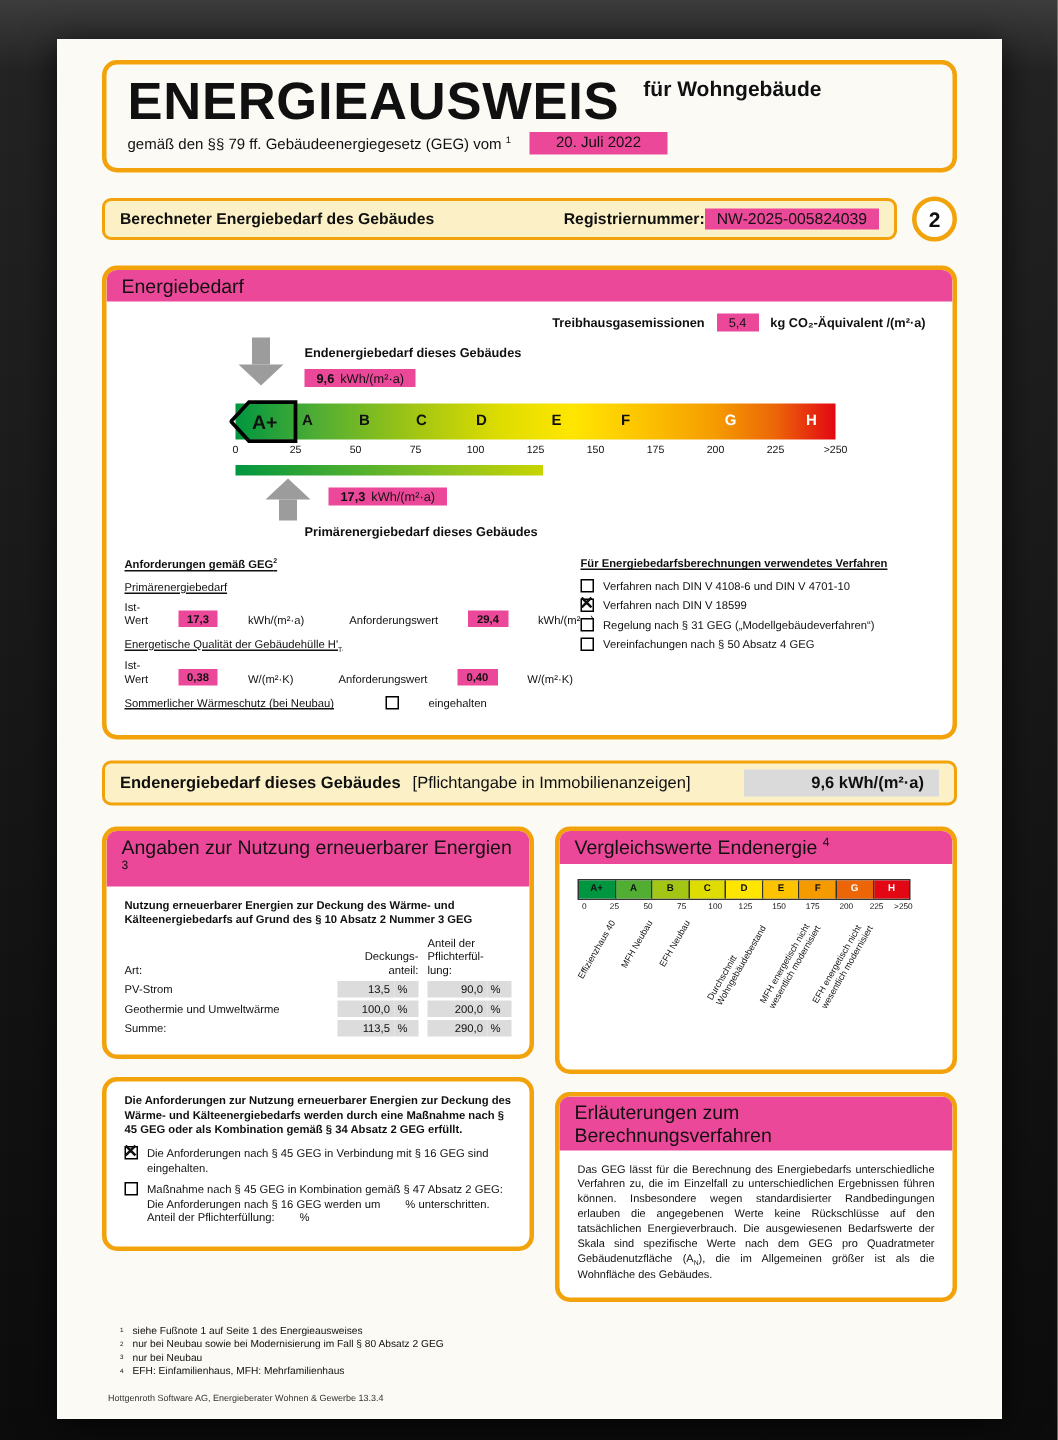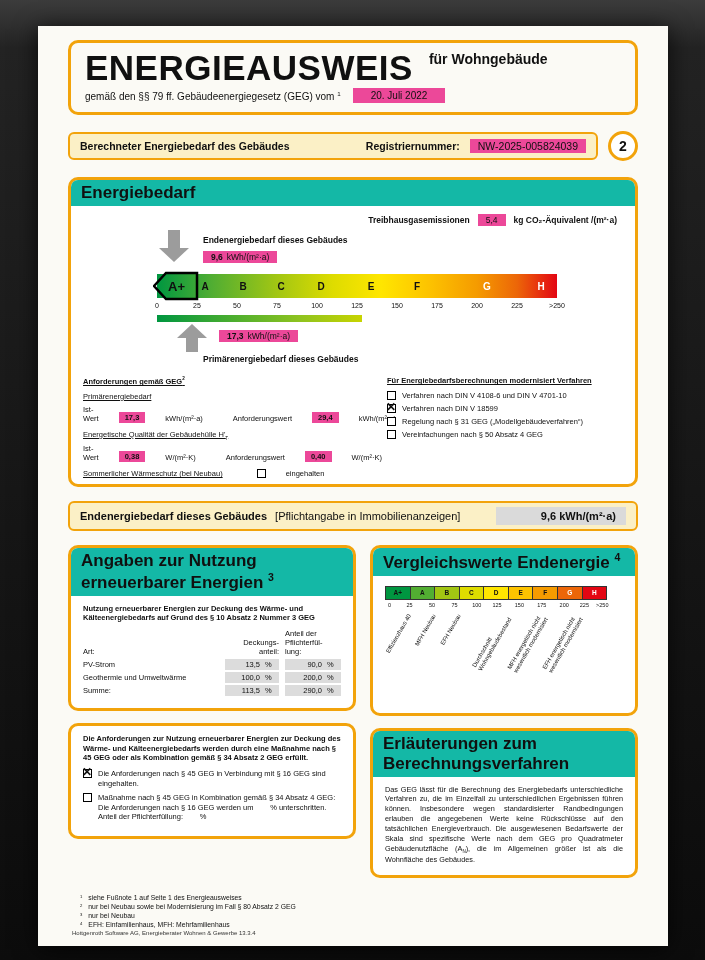--- a/index.html
+++ b/index.html
@@ -15,26 +15,26 @@
   .gbox{background:#ec4899;padding:1px 8px;display:inline-flex;gap:4px;white-space:nowrap}
   
   .hdr-box{border:3px solid #F2A30B;border-radius:10px;padding:8px 14px 9px}
   .hdr-top{display:flex;gap:16px}
   .hdr-title{font-size:35px;font-weight:bold;line-height:.95;letter-spacing:.5px}
   .hdr-sub{font-size:14px;font-weight:bold;padding-bottom:3px;white-space:nowrap}
   .hdr-law{display:flex;align-items:center;gap:12px;font-size:10px;margin-top:4px}
   .hdr-law .gbox{padding:2px 18px}
   
   .reg-row{display:flex;align-items:center;gap:10px;margin-top:16px}
-  .reg-bar{flex:1;display:flex;align-items:center;gap:10px;background:#FBF0C6;border:2px solid #F2A30B;border-radius:6px;padding:5px 10px;font-size:10.5px}
+  .reg-bar{flex:1;display:flex;align-items:center;background:#FBF0C6;border:2px solid #F2A30B;border-radius:6px;padding:5px 10px;font-size:10.5px}
   .reg-lab{margin-left:auto}
   .page-circle{width:30px;height:30px;border:3px solid #F2A30B;border-radius:50%;background:#fff;font-weight:bold;font-size:14px;display:flex;align-items:center;justify-content:center;flex:none}
   
   .sec-box{border:3px solid #F2A30B;border-radius:10px;background:#fff;overflow:hidden;margin-top:16px}
-  .sec-title{background:#14b8a6;font-weight:bold;font-size:17px;padding:3px 10px}
+  .sec-title{background:#ec4899;font-weight:normal;font-size:13px;padding:3px 10px}
   .sec-body{padding:8px 12px 10px}
   
   .ghg-row{display:flex;justify-content:flex-end;align-items:center;gap:8px;font-size:8.5px;padding-right:6px}
   .scale-wrap{position:relative;margin:4px 0 2px 74px;width:408px;height:142px;font-size:8.5px}
   .arrdown{position:absolute;left:2px;top:0;width:30px}
   .arrdown .stem{width:12px;height:18px;background:#9c9c9c;margin:0 auto}
   .arrdown .head{width:0;height:0;border-left:15px solid transparent;border-right:15px solid transparent;border-top:14px solid #9c9c9c}
   .end-lbl{position:absolute;left:46px;top:5px}
   .end-val{position:absolute;left:46px;top:21px}
   .ebar{position:absolute;left:0;top:44px;width:400px;height:24px;background:linear-gradient(90deg,#009640 0%,#52ae32 14%,#a2c613 30%,#dedc00 44%,#ffe600 56%,#fdc300 68%,#f59b00 80%,#ec6608 90%,#e30613 100%)}
@@ -209,21 +209,21 @@
           <div class="vrow sommer">
             <span class="u">Sommerlicher Wärmeschutz (bei Neubau)</span>
             <span class="cb">
                   <span class="mk"></span>
                 </span>
             <span>eingehalten</span>
           </div>
         </div>
 
         <div class="req-r">
-          <div class="ttl">Für Energiebedarfsberechnungen modernisiert Verfahren</div>
+          <div class="ttl">Für Energiebedarfsberechnungen verwendetes Verfahren</div>
           <div class="cbrow">
             <span class="cb">
                   <span class="mk"></span>
                 </span>
             <span>Verfahren nach DIN V 4108-6 und DIN V 4701-10</span>
           </div>
           <div class="cbrow">
             <span class="cb">
                   <span class="mk">✕</span>
                 </span>
@@ -302,21 +302,21 @@
           <div class="cbrow mass-item">
             <span class="cb">
                   <span class="mk">✕</span>
                 </span>
             <span>Die Anforderungen nach § 45 GEG in Verbindung mit § 16 GEG sind eingehalten.</span>
           </div>
           <div class="cbrow mass-item">
             <span class="cb">
                   <span class="mk"></span>
                 </span>
-            <span class="prewrap">Maßnahme nach § 45 GEG in Kombination gemäß § 34 Absatz 4 GEG: Die Anforderungen nach § 16 GEG werden um        % unterschritten. Anteil der Pflichterfüllung:        %</span>
+            <span class="prewrap">Maßnahme nach § 45 GEG in Kombination gemäß § 47 Absatz 2 GEG: Die Anforderungen nach § 16 GEG werden um        % unterschritten. Anteil der Pflichterfüllung:        %</span>
           </div>
         </div>
       </div>
     </div>
 
     <div class="col-r">
 
       <div class="sec-box">
         <div class="sec-title"><span>Vergleichswerte Endenergie</span> <sup>4</sup></div>
         <div class="sec-body">

